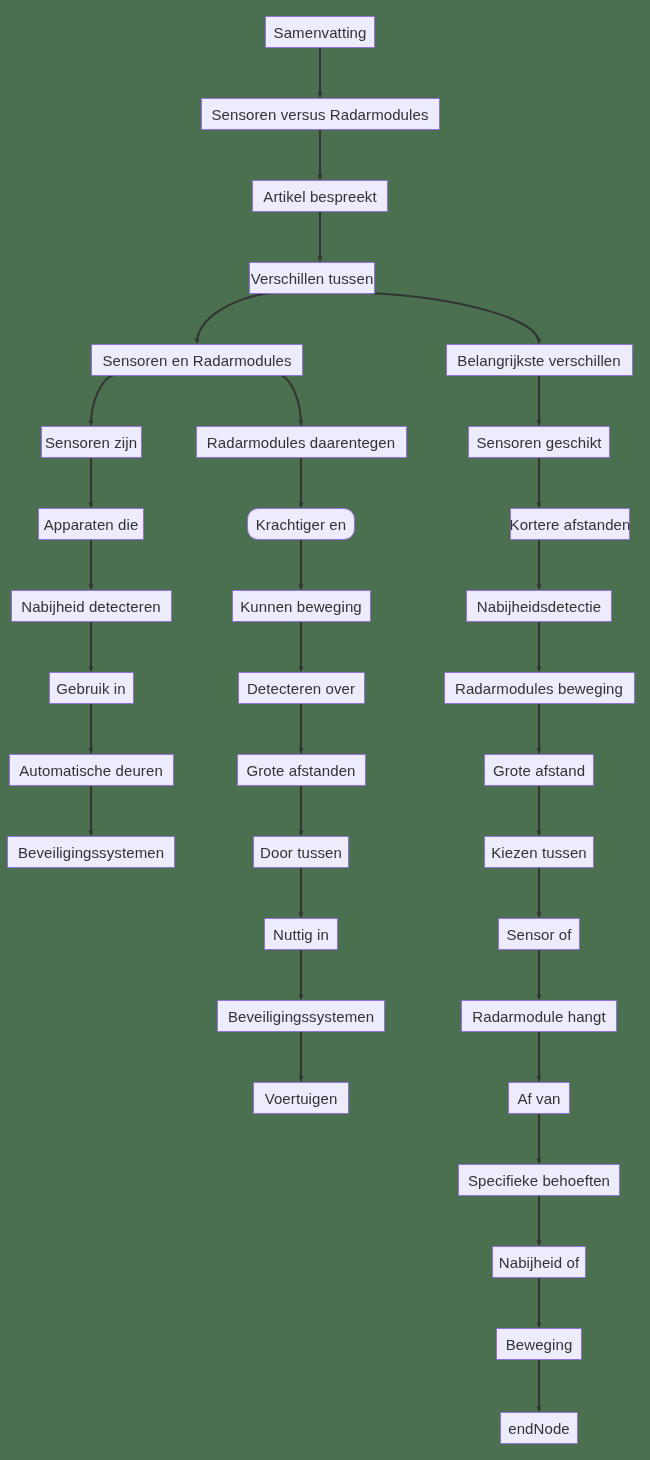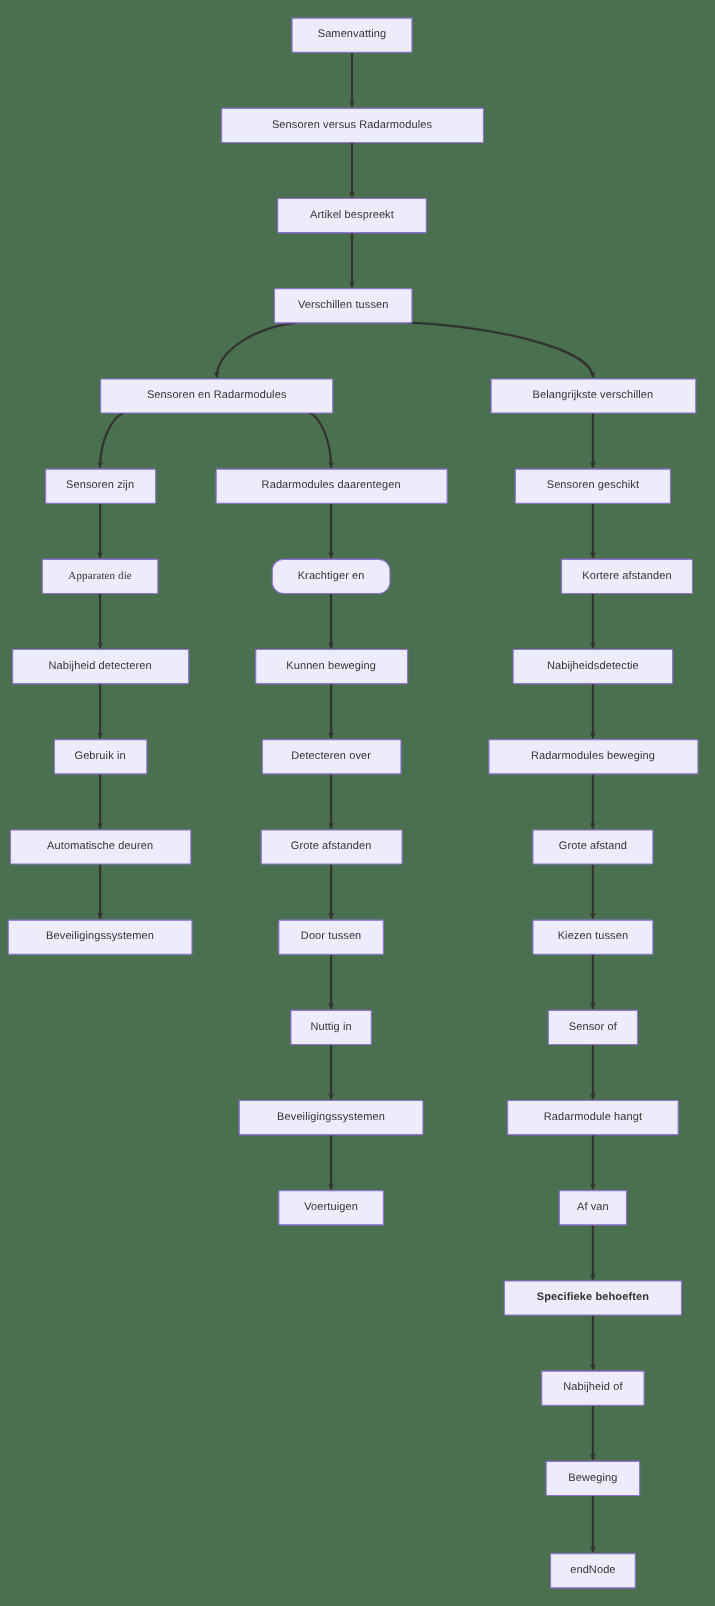--- a/index.html
+++ b/index.html
@@ -30,21 +30,21 @@
     position: absolute;
     box-sizing: border-box;
     height: 32px;
     background: #ececfc;
     border: 1px solid #9370db;
     border-radius: 1px;
     display: flex;
     align-items: center;
     justify-content: center;
     color: #333333;
-    font-size: 10px;
+    font-size: 15px;
     line-height: 1;
     white-space: nowrap;
     padding: 0 9px;
     letter-spacing: 0.1px;
   }
 </style>
 </head>
 <body style="background: rgb(74, 112, 80);">
 
 <div id="flowchart">
@@ -91,39 +91,39 @@
   <div id="node-layer">
       <div class="node" style="left: 265px; top: 16px; width: 110px;">Samenvatting</div>
       <div class="node" style="left: 200.5px; top: 98px; width: 239px;">Sensoren versus Radarmodules</div>
       <div class="node" style="left: 252px; top: 180px; width: 136px;">Artikel bespreekt</div>
       <div class="node" style="left: 249px; top: 262px; width: 126px;">Verschillen tussen</div>
       <div class="node" style="left: 91px; top: 344px; width: 212px;">Sensoren en Radarmodules</div>
       <div class="node" style="left: 445.5px; top: 344px; width: 187px;">Belangrijkste verschillen</div>
       <div class="node" style="left: 40.5px; top: 426px; width: 101px;">Sensoren zijn</div>
       <div class="node" style="left: 195.5px; top: 426px; width: 211px;">Radarmodules daarentegen</div>
       <div class="node" style="left: 468px; top: 426px; width: 142px;">Sensoren geschikt</div>
-      <div class="node" style="left: 38px; top: 508px; width: 106px; font-family: Liberation Serif, serif;">Apparaten die</div>
+      <div class="node" style="left: 38px; top: 508px; width: 106px;">Apparaten die</div>
       <div class="node" style="left: 247px; top: 508px; width: 108px; border-radius: 11px;">Krachtiger en</div>
       <div class="node" style="left: 468px; top: 508px; width: 120px; margin-left: 42px;">Kortere afstanden</div>
       <div class="node" style="left: 10.5px; top: 590px; width: 161px;">Nabijheid detecteren</div>
       <div class="node" style="left: 231.5px; top: 590px; width: 139px;">Kunnen beweging</div>
       <div class="node" style="left: 466px; top: 590px; width: 146px;">Nabijheidsdetectie</div>
       <div class="node" style="left: 48.5px; top: 672px; width: 85px;">Gebruik in</div>
       <div class="node" style="left: 237.5px; top: 672px; width: 127px;">Detecteren over</div>
       <div class="node" style="left: 443.5px; top: 672px; width: 191px;">Radarmodules beweging</div>
       <div class="node" style="left: 8.5px; top: 754px; width: 165px;">Automatische deuren</div>
       <div class="node" style="left: 236.5px; top: 754px; width: 129px;">Grote afstanden</div>
       <div class="node" style="left: 484px; top: 754px; width: 110px;">Grote afstand</div>
       <div class="node" style="left: 7px; top: 836px; width: 168px;">Beveiligingssystemen</div>
       <div class="node" style="left: 253px; top: 836px; width: 96px;">Door tussen</div>
       <div class="node" style="left: 484px; top: 836px; width: 110px;">Kiezen tussen</div>
       <div class="node" style="left: 264px; top: 918px; width: 74px;">Nuttig in</div>
       <div class="node" style="left: 498px; top: 918px; width: 82px;">Sensor of</div>
       <div class="node" style="left: 217px; top: 1000px; width: 168px;">Beveiligingssystemen</div>
       <div class="node" style="left: 461px; top: 1000px; width: 156px;">Radarmodule hangt</div>
       <div class="node" style="left: 253px; top: 1082px; width: 96px;">Voertuigen</div>
       <div class="node" style="left: 508px; top: 1082px; width: 62px;">Af van</div>
-      <div class="node" style="left: 458px; top: 1164px; width: 162px; font-weight: bold;">Specifieke behoeften</div>
+      <div class="node" style="left: 458px; top: 1164px; width: 162px;">Specifieke behoeften</div>
       <div class="node" style="left: 492px; top: 1246px; width: 94px;">Nabijheid of</div>
       <div class="node" style="left: 496px; top: 1328px; width: 86px;">Beweging</div>
       <div class="node" style="left: 500px; top: 1412px; width: 78px;">endNode</div>
     </div>
 </div>
 
 </body></html>

